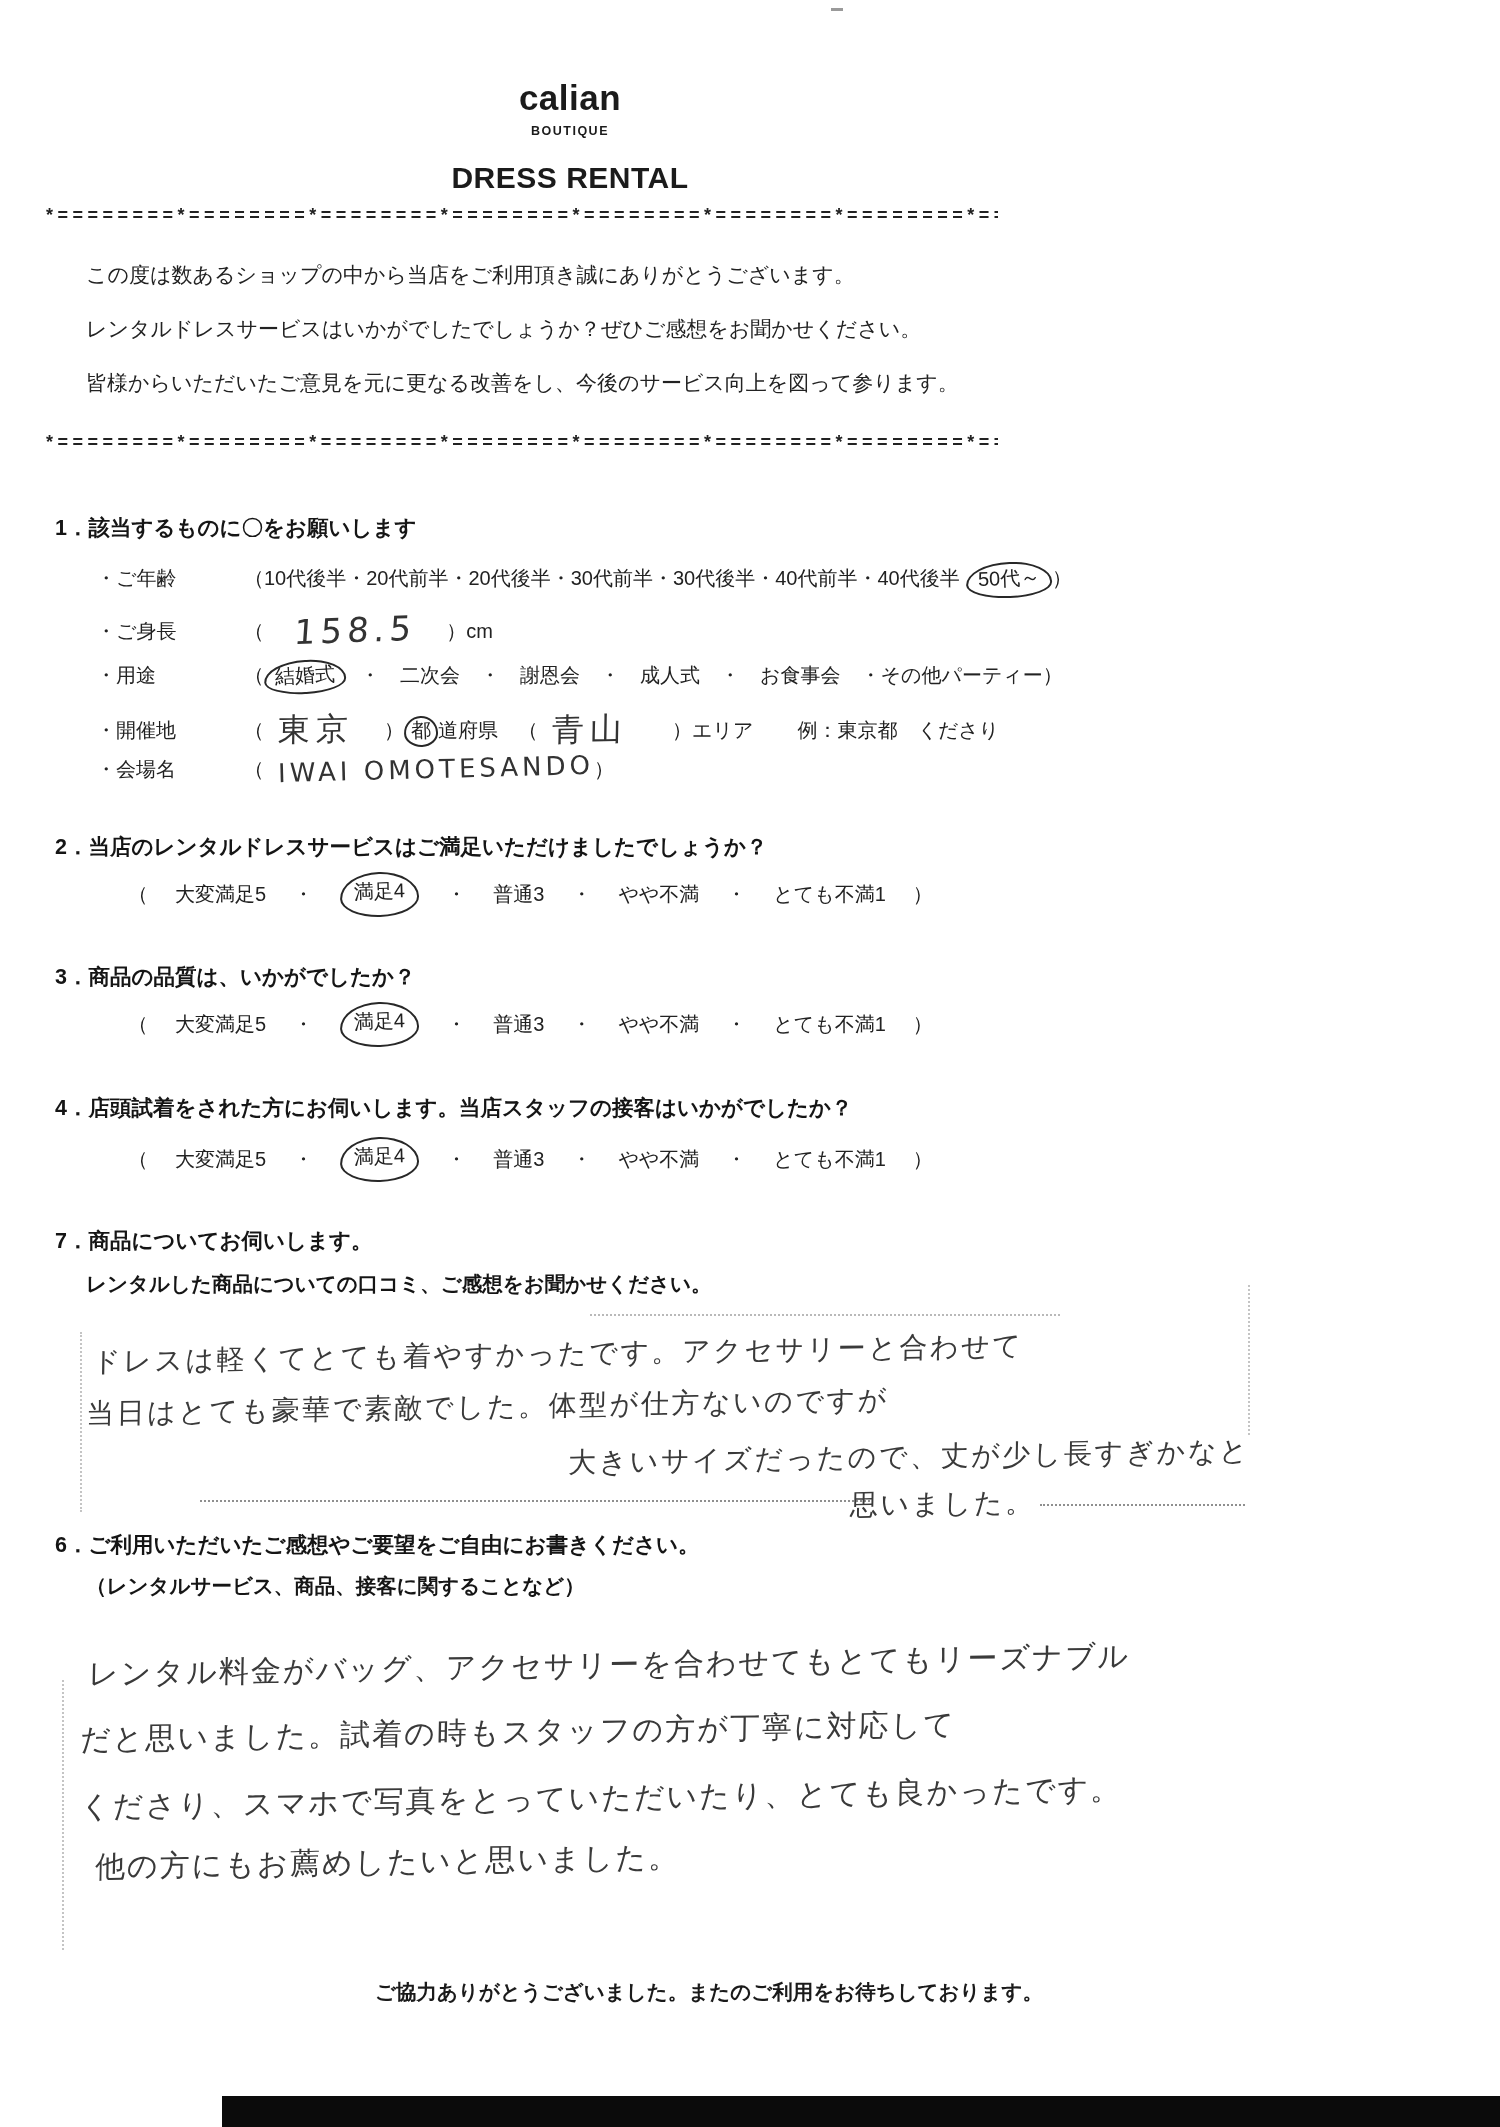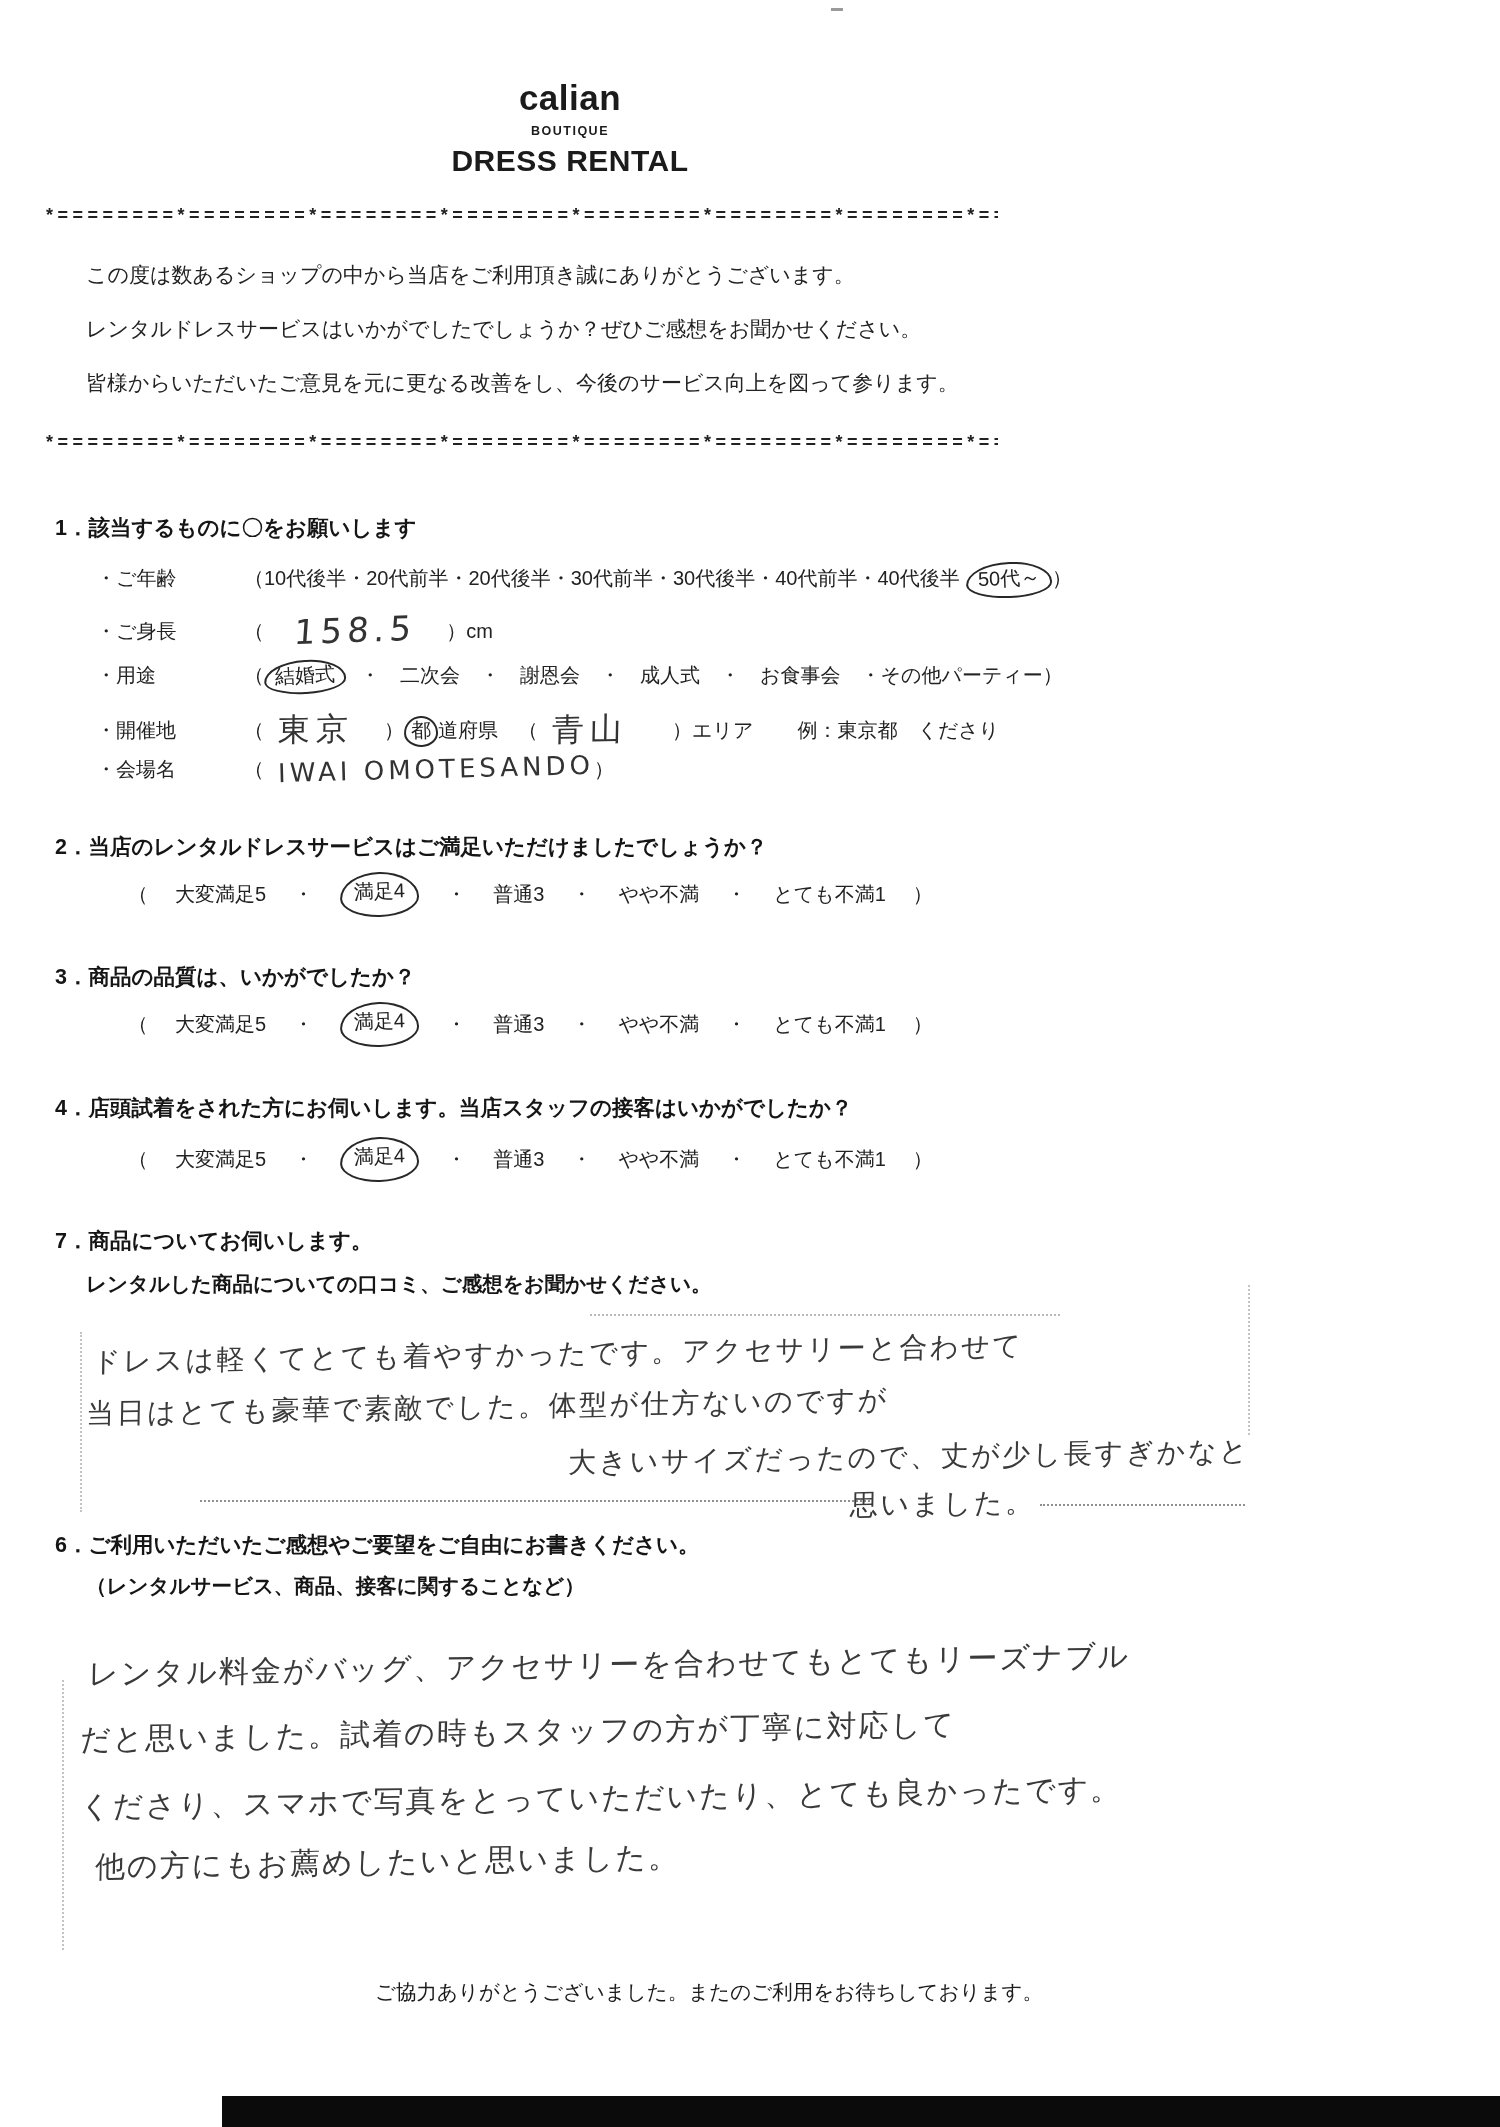--- a/index.html
+++ b/index.html
@@ -5,21 +5,21 @@
   html,body{margin:0;padding:0;}
   body{
     width:1500px;height:2127px;background:#ffffff;position:relative;
     font-family:"Liberation Sans",sans-serif;color:#1b1b1b;overflow:hidden;
   }
   .abs{position:absolute;}
   
   .logo-wrap{top:80px;left:0;width:1140px;text-align:center;}
   .logo-main{font-size:35px;font-weight:bold;letter-spacing:0.5px;line-height:1;}
   .logo-sub{font-size:12.5px;font-weight:bold;letter-spacing:1.5px;line-height:1;margin-top:10px;}
-  .logo-title{font-size:30px;font-weight:bold;letter-spacing:0.5px;line-height:1;margin-top:8px;}
+  .logo-title{font-size:30px;font-weight:bold;letter-spacing:0.5px;line-height:1;margin-top:25px;}
   
   .divider{left:46px;width:952px;font-size:18px;font-weight:bold;letter-spacing:4.5px;
     white-space:nowrap;overflow:hidden;color:#222;}
   
   .intro{top:248px;left:86px;font-size:21px;line-height:54px;color:#222;}
   
   .qtitle{left:55px;font-size:21.5px;font-weight:bold;color:#151515;}
   .qsub{left:86px;font-size:20.5px;font-weight:bold;color:#151515;}
   
   .f-row{left:96px;display:flex;align-items:baseline;font-size:20px;color:#222;white-space:nowrap;justify-content:center;}
@@ -42,21 +42,21 @@
     transform:rotate(-1deg) skewX(-2deg);letter-spacing:2px;
   }
   .hw-num{font-size:34px;letter-spacing:5px;position:relative;top:4px;transform:rotate(-2deg) skewX(-6deg);}
   .hw-city{font-size:32px;letter-spacing:6px;position:relative;top:3px;}
   .hw-venue{font-size:26px;letter-spacing:4px;position:relative;top:2px;transform:rotate(-1.5deg);}
   .hw-line{font-size:28px;letter-spacing:2.5px;white-space:nowrap;color:#3a3a3a;}
   .hw-line6{font-size:30px;letter-spacing:2px;white-space:nowrap;color:#3a3a3a;}
   
   .scale-row{left:128px;display:flex;align-items:center;gap:27px;font-size:20px;color:#222;white-space:nowrap;}
   
-  .footer{top:1978px;left:375px;font-size:20.5px;font-weight:normal;color:#1a1a1a;}
+  .footer{top:1978px;left:375px;font-size:20.5px;font-weight:bold;color:#1a1a1a;}
   
   .dot-h{border-top:2px dotted #b9b9b9;}
   .dot-h-dark{border-top:2px dotted #8f8f8f;}
   .dot-v{border-left:2px dotted #c4c4c4;}
   .black-bar{top:2096px;left:222px;width:1278px;height:31px;background:#0b0b0b;}
   .tick{top:8px;left:831px;width:12px;height:3px;background:#9a9a9a;}
 </style>
 </head>
 <body>
 

